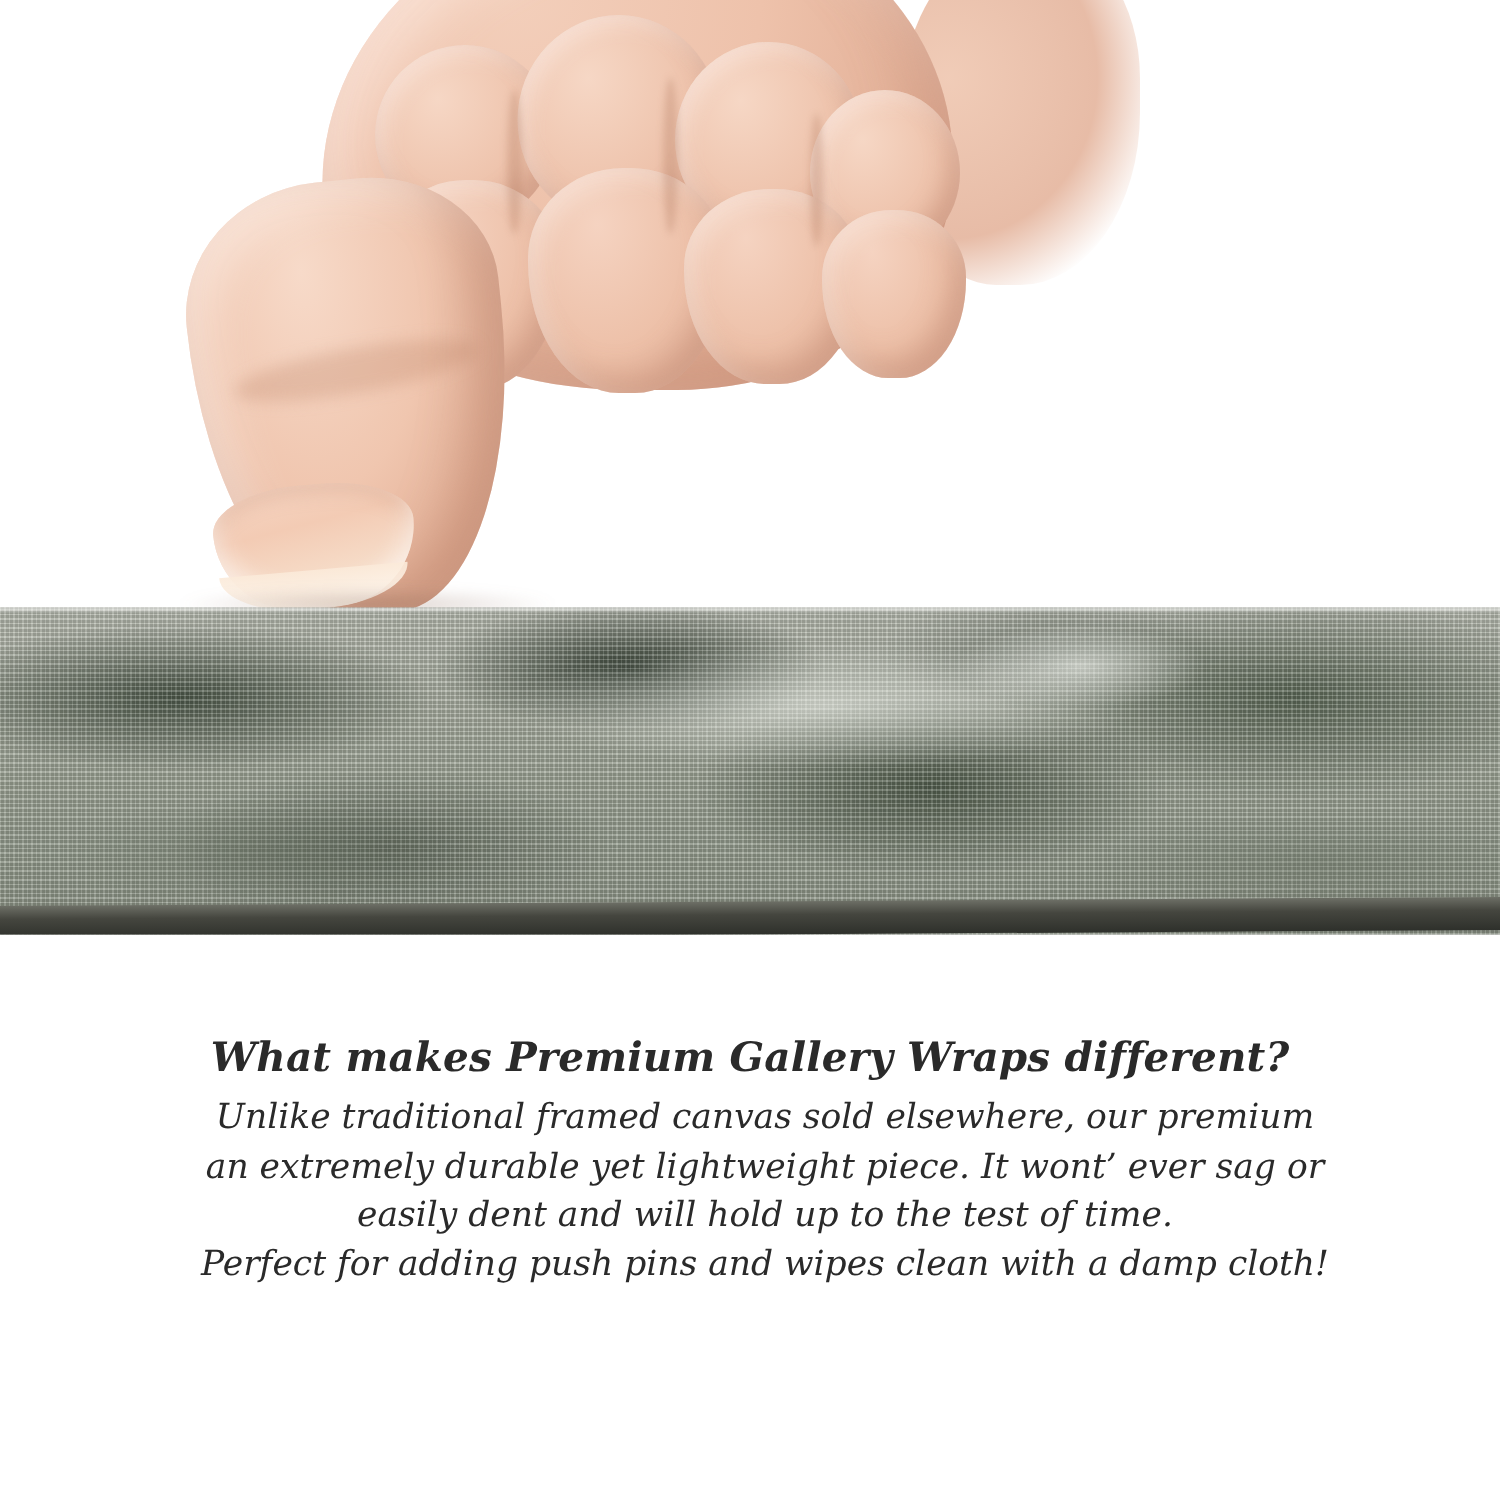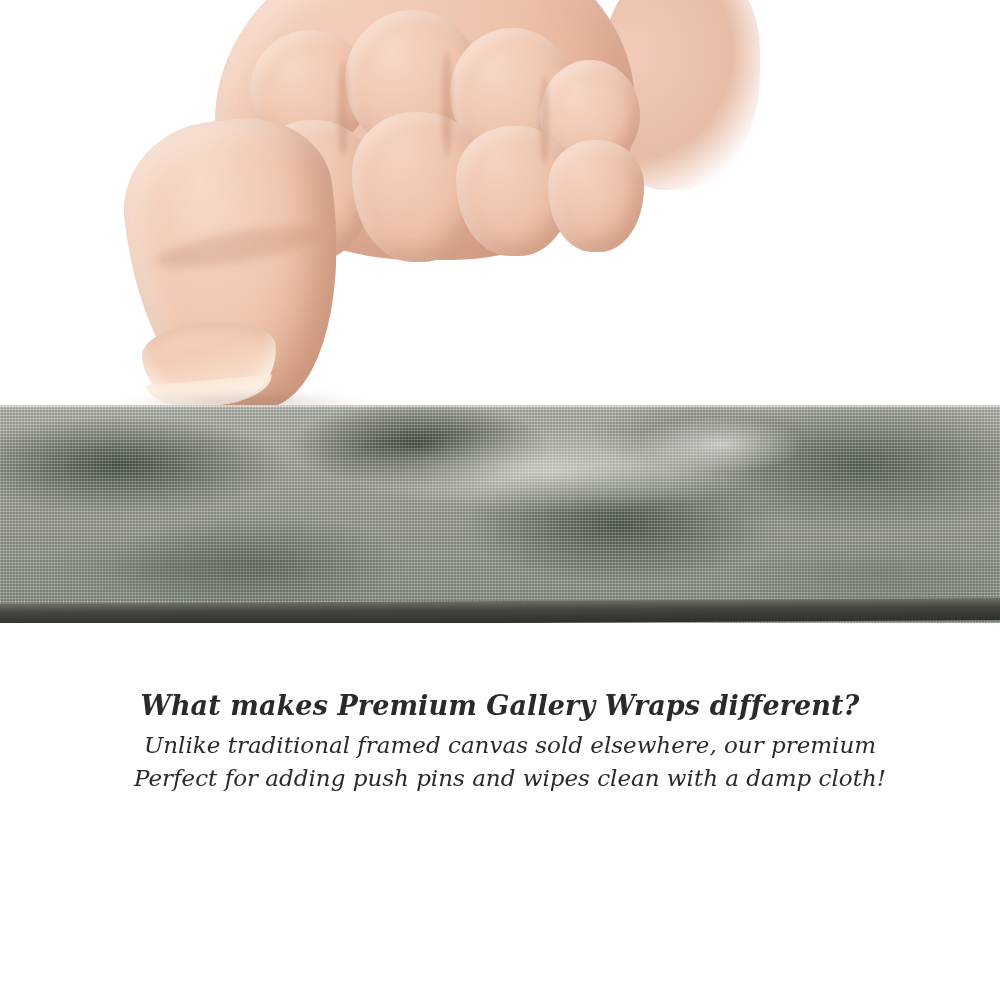--- a/index.html
+++ b/index.html
@@ -257,17 +257,19 @@
   <div class="canvas-strip">
     <div class="strip-top-edge"></div>
     <div class="strip-wash"></div>
     <div class="strip-bottom-edge"></div>
   </div>
 
   <div class="caption">
     <h2>What makes Premium Gallery Wraps different?</h2>
     <p>
       <span class="line">Unlike traditional framed canvas sold elsewhere, our premium</span>
+      <span class="line">an extremely durable yet lightweight piece. It wont’ ever sag or</span>
+      <span class="line">easily dent and will hold up to the test of time.</span>
       <span class="line">Perfect for adding push pins and wipes clean with a damp cloth!</span>
     </p>
   </div>
 
 </div>
 
 </body></html>

